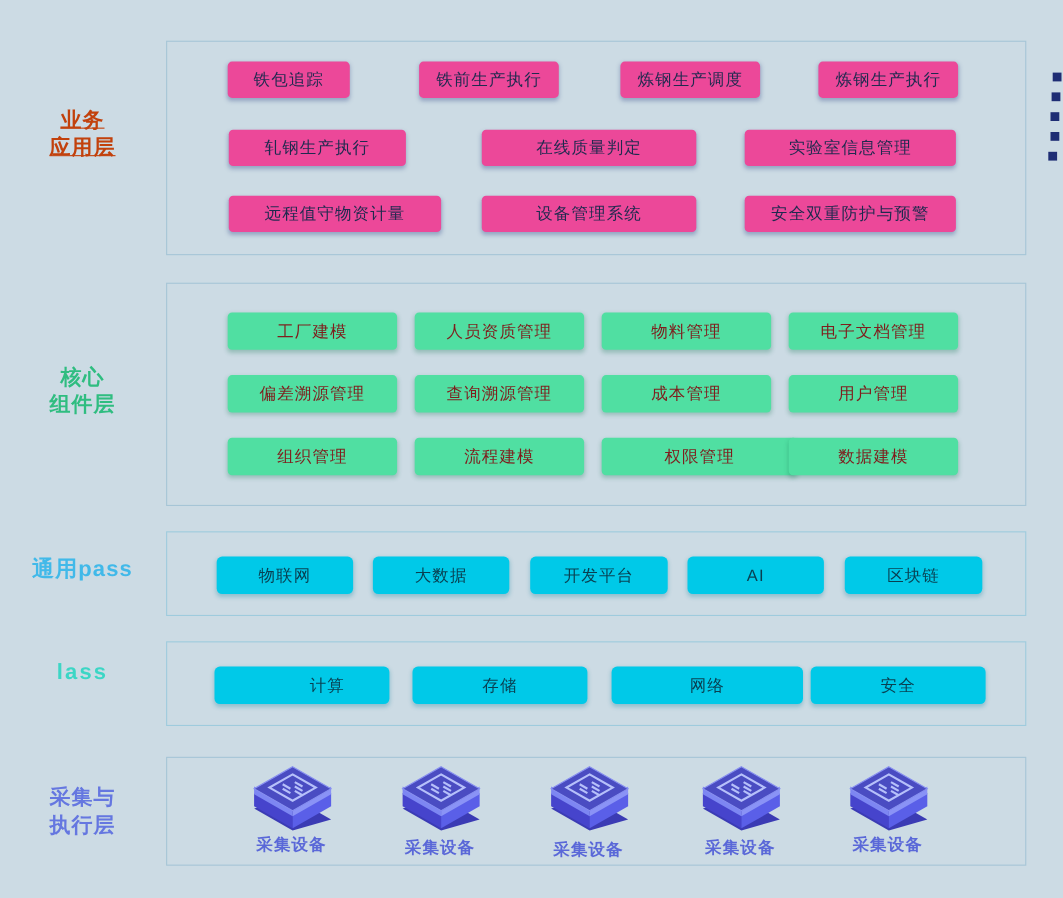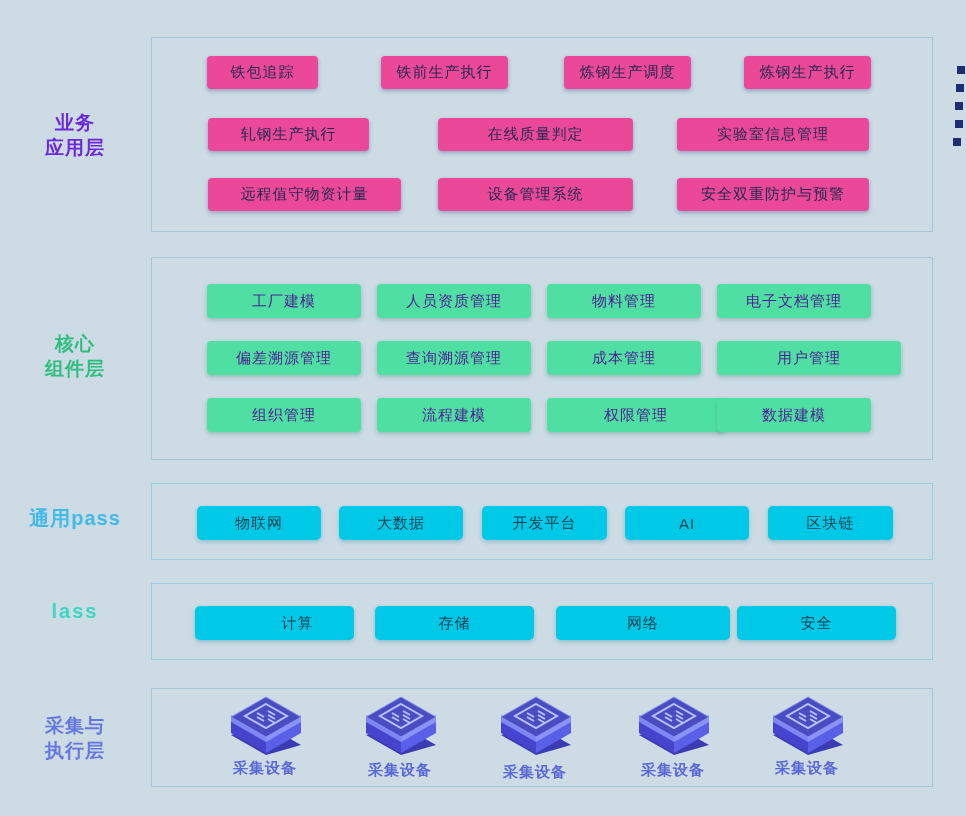--- a/index.html
+++ b/index.html
@@ -23,35 +23,35 @@
   #panel-paas{top:483px;height:77px;border-color:#9ecbdd;}
   #panel-iaas{top:583px;height:77px;border-color:#9ecbdd;}
   #panel-collect{top:688px;height:99px;}
 
   
   .side-label{
     position:absolute;left:0;width:150px;
     text-align:center;font-weight:600;
     font-size:19px;line-height:25px;letter-spacing:1px;
   }
-  #label-app{top:110px;color:#6d28d9;}
+  #label-app{top:97px;color:#c2410c;text-decoration:underline;}
   #label-core{top:331px;color:#2fbd80;}
   #label-paas{top:506px;color:#41b9e9;font-size:20px;}
   #label-iaas{top:599px;color:#3cd6c5;font-size:20px;letter-spacing:2px;}
   #label-collect{top:713px;color:#6577e0;}
 
   
   .btn{
     position:absolute;height:33px;
     display:flex;align-items:center;justify-content:center;
     border-radius:4px;font-size:15px;letter-spacing:1px;
     cursor:default;box-sizing:border-box;
   }
   .btn-blue{background:#ec4899;color:#1f2a4f;box-shadow:0 2px 4px rgba(40,60,130,.35);}
-  .btn-green{background:#50dfa2;color:#4c1d95;height:34px;box-shadow:0 2px 4px rgba(25,120,85,.3);}
+  .btn-green{background:#50dfa2;color:#7f1d1d;height:34px;box-shadow:0 2px 4px rgba(25,120,85,.3);}
   .btn-cyan{background:#00c9e8;color:#093f50;height:34px;border-radius:5px;box-shadow:0 2px 4px rgba(0,125,155,.3);}
 
   
   .device{position:absolute;width:80px;text-align:center;}
   .device-label{
     position:absolute;width:110px;text-align:center;
     font-size:15px;font-weight:600;color:#5a68d8;letter-spacing:1px;
   }
 
   
@@ -101,21 +101,21 @@
 
   <div class="panel" id="panel-core">
     <div class="btn btn-green" style="top:26px;left:55px;width:154px;">工厂建模</div>
     <div class="btn btn-green" style="top:26px;left:225px;width:154px;">人员资质管理</div>
     <div class="btn btn-green" style="top:26px;left:395px;width:154px;">物料管理</div>
     <div class="btn btn-green" style="top:26px;left:565px;width:154px;">电子文档管理</div>
 
     <div class="btn btn-green" style="top:83px;left:55px;width:154px;">偏差溯源管理</div>
     <div class="btn btn-green" style="top:83px;left:225px;width:154px;">查询溯源管理</div>
     <div class="btn btn-green" style="top:83px;left:395px;width:154px;">成本管理</div>
-    <div class="btn btn-green" style="top:83px;left:565px;width:184px;">用户管理</div>
+    <div class="btn btn-green" style="top:83px;left:565px;width:154px;">用户管理</div>
 
     <div class="btn btn-green" style="top:140px;left:55px;width:154px;">组织管理</div>
     <div class="btn btn-green" style="top:140px;left:225px;width:154px;">流程建模</div>
     <div class="btn btn-green" style="top:140px;left:395px;width:178px;">权限管理</div>
     <div class="btn btn-green" style="top:140px;left:565px;width:154px;">数据建模</div>
   </div>
 
   <div class="panel" id="panel-paas">
     <div class="btn btn-cyan" style="top:22px;left:45px;width:124px;">物联网</div>
     <div class="btn btn-cyan" style="top:22px;left:187px;width:124px;">大数据</div>

